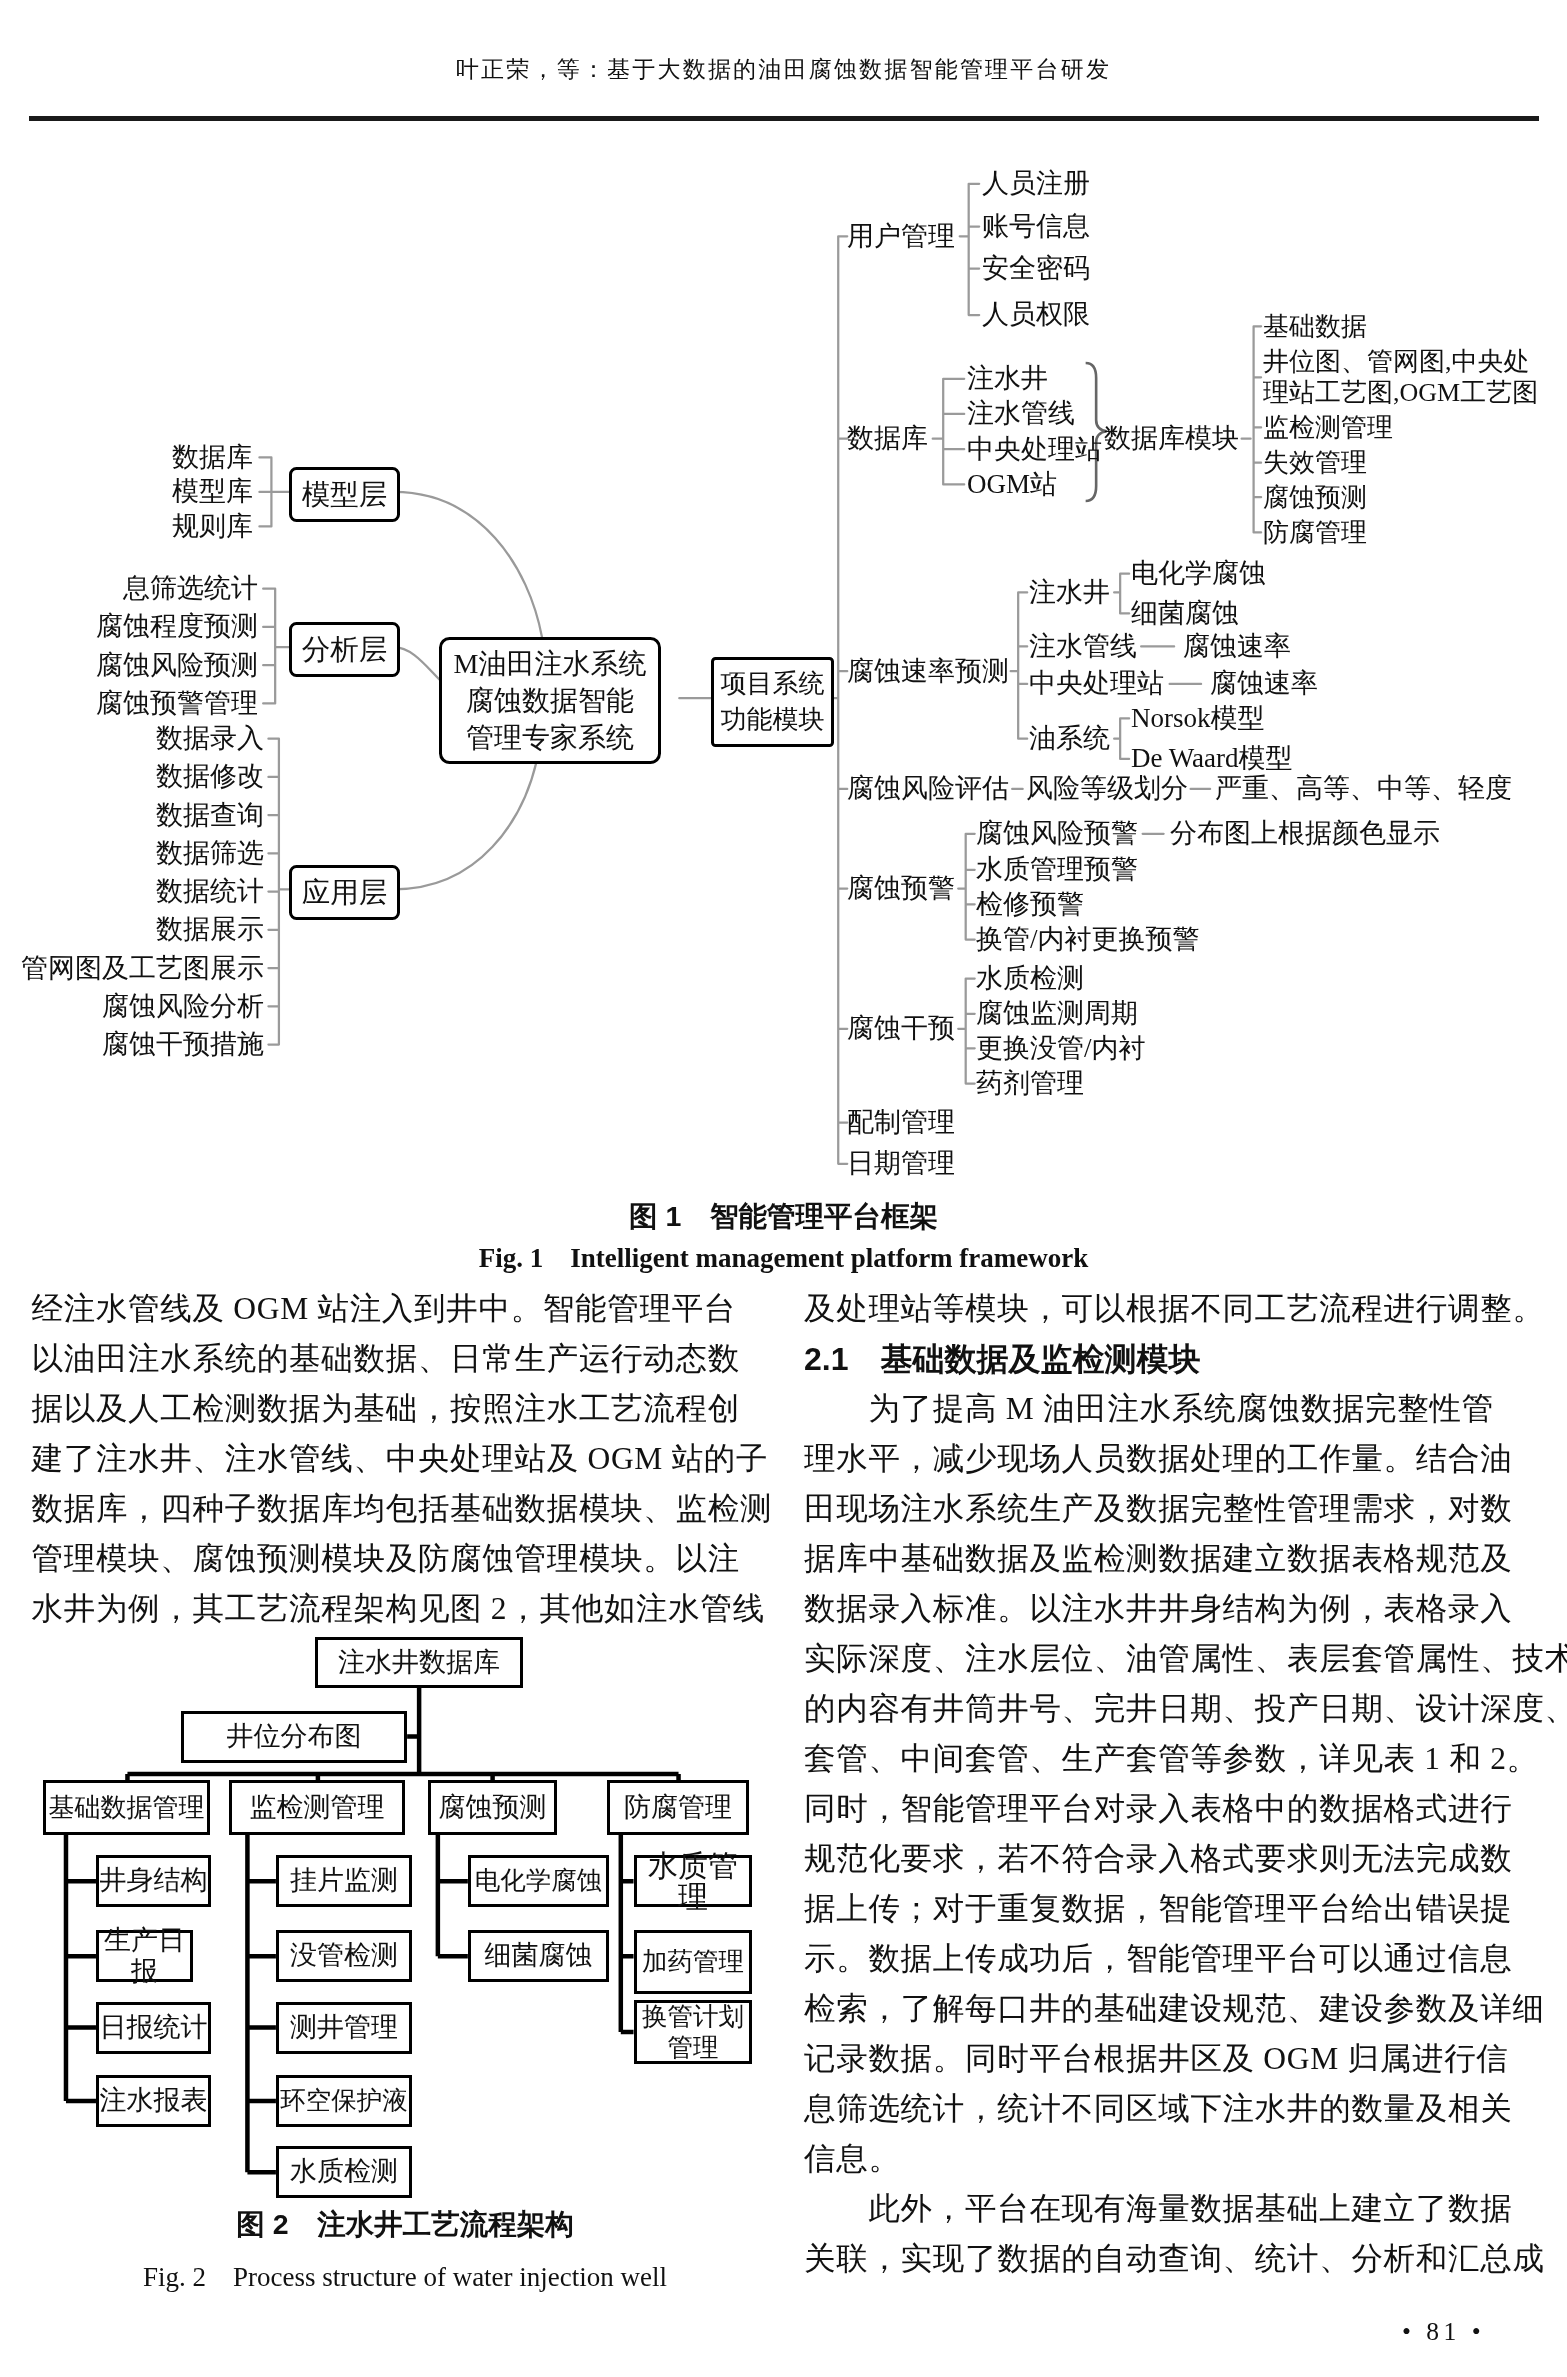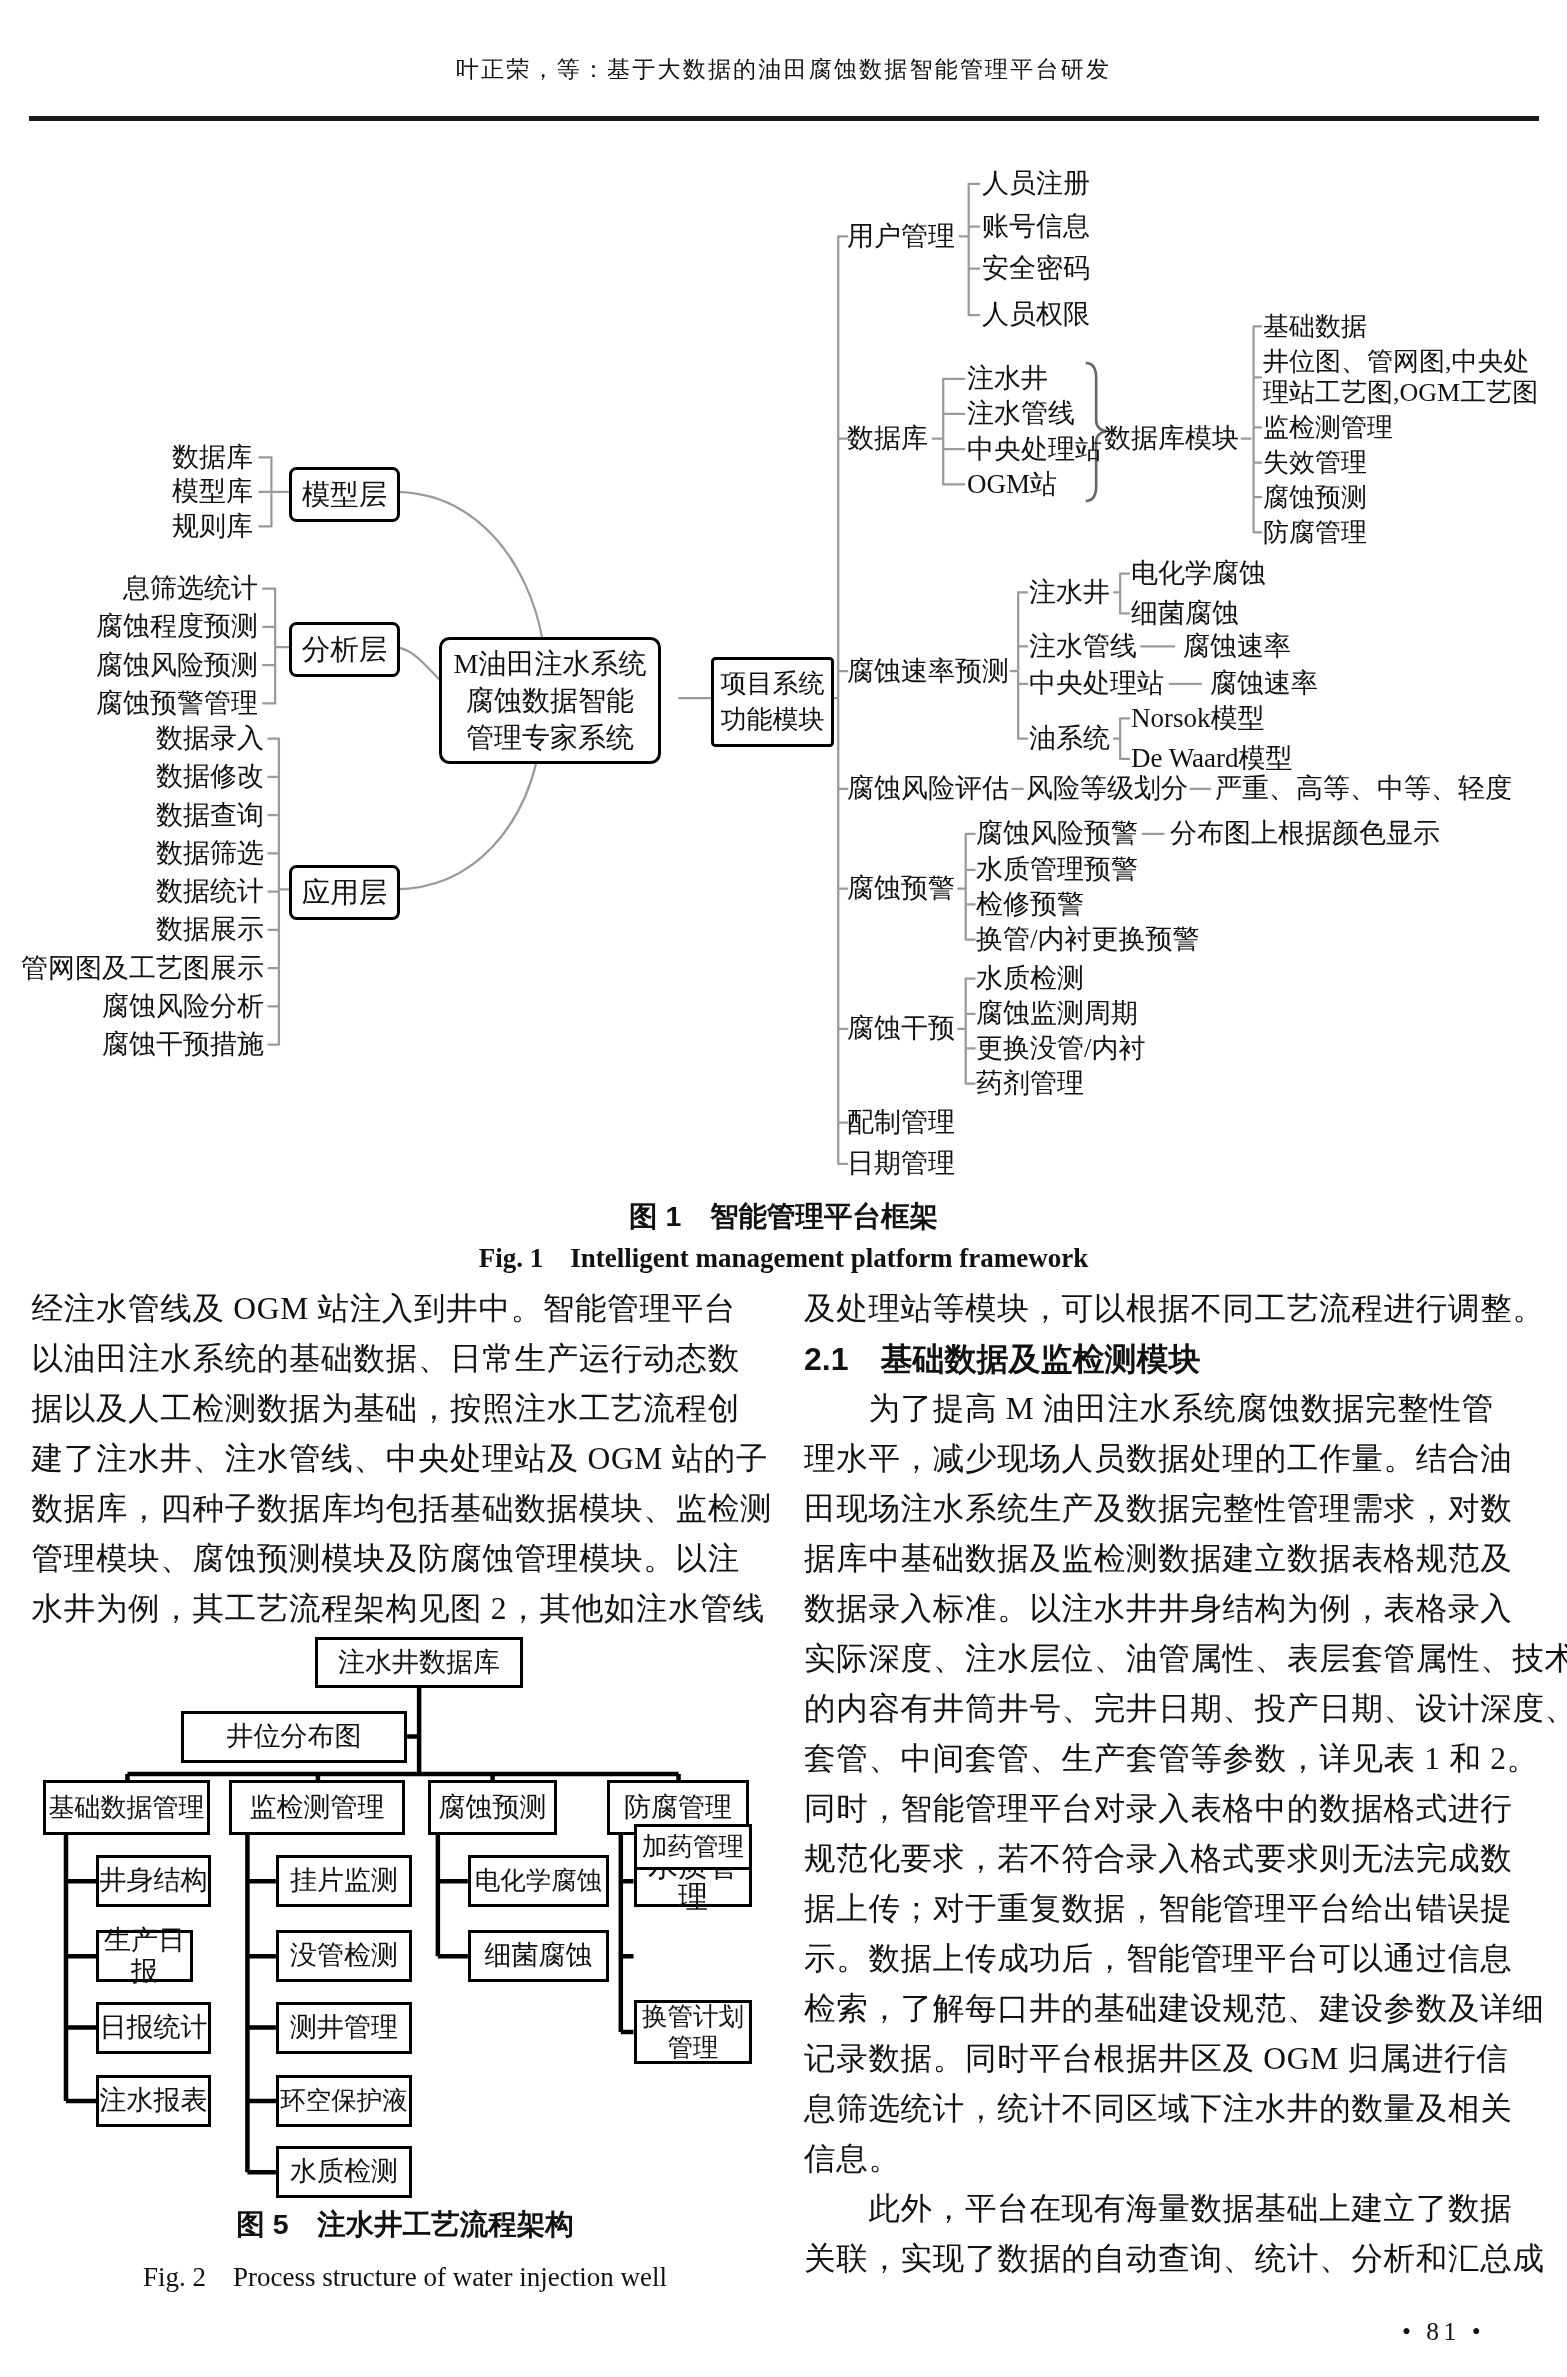--- a/index.html
+++ b/index.html
@@ -208,22 +208,22 @@
   <div class="f2b" style="left:276px;top:1855px;width:136px;height:52px">挂片监测</div>
   <div class="f2b" style="left:276px;top:1930px;width:136px;height:52px">没管检测</div>
   <div class="f2b" style="left:276px;top:2002px;width:136px;height:52px">测井管理</div>
   <div class="f2b" style="left:276px;top:2075px;width:136px;height:52px;font-size:25.5px">环空保护液</div>
   <div class="f2b" style="left:276px;top:2146px;width:136px;height:52px">水质检测</div>
 
   <div class="f2b" style="left:468px;top:1855px;width:141px;height:52px;font-size:25.5px">电化学腐蚀</div>
   <div class="f2b" style="left:468px;top:1930px;width:141px;height:52px">细菌腐蚀</div>
 
   <div class="f2b" style="left:634px;top:1855px;width:118px;height:52px;font-size:30px">水质管理</div>
-  <div class="f2b" style="left:634px;top:1824px;width:118px;height:46px;font-size:25.5px">加药管理</div>
+  <div class="f2b" style="left:634px;top:1930px;width:118px;height:64px;font-size:25.5px">加药管理</div>
   <div class="f2b" style="left:634px;top:2000px;width:118px;height:64px;font-size:25.5px">换管计划管理</div>
 
-  <div class="cap2-zh" style="top:2206px">图 5　注水井工艺流程架构</div>
+  <div class="cap2-zh" style="top:2206px">图 2　注水井工艺流程架构</div>
   <div class="cap2-en" style="top:2259px">Fig. 2　Process structure of water injection well</div>
 
   <div class="pgnum" style="left:1402px;top:2317px">• 81 •</div>
 
 </div>
 
 
 </body></html>

